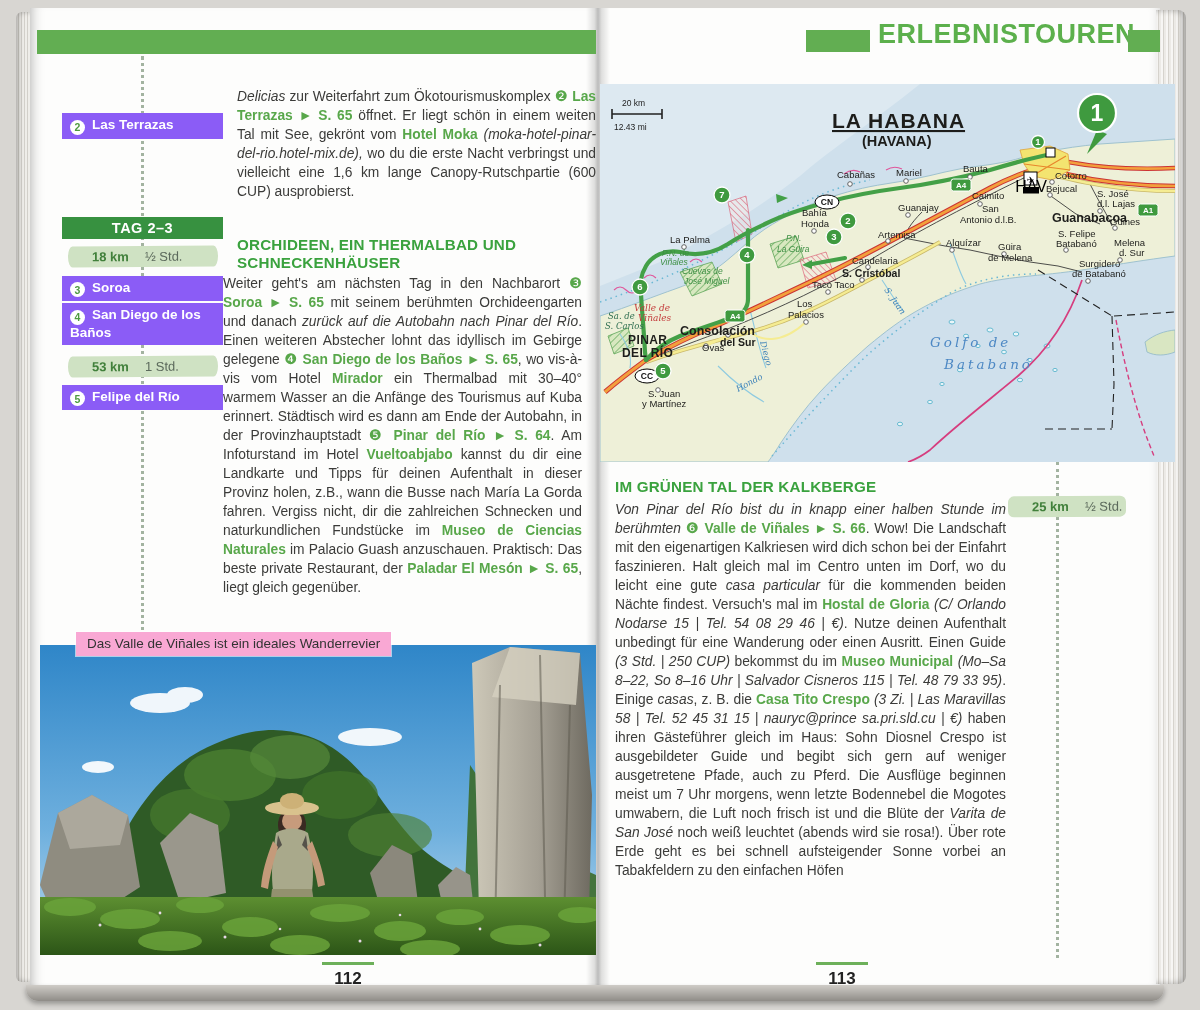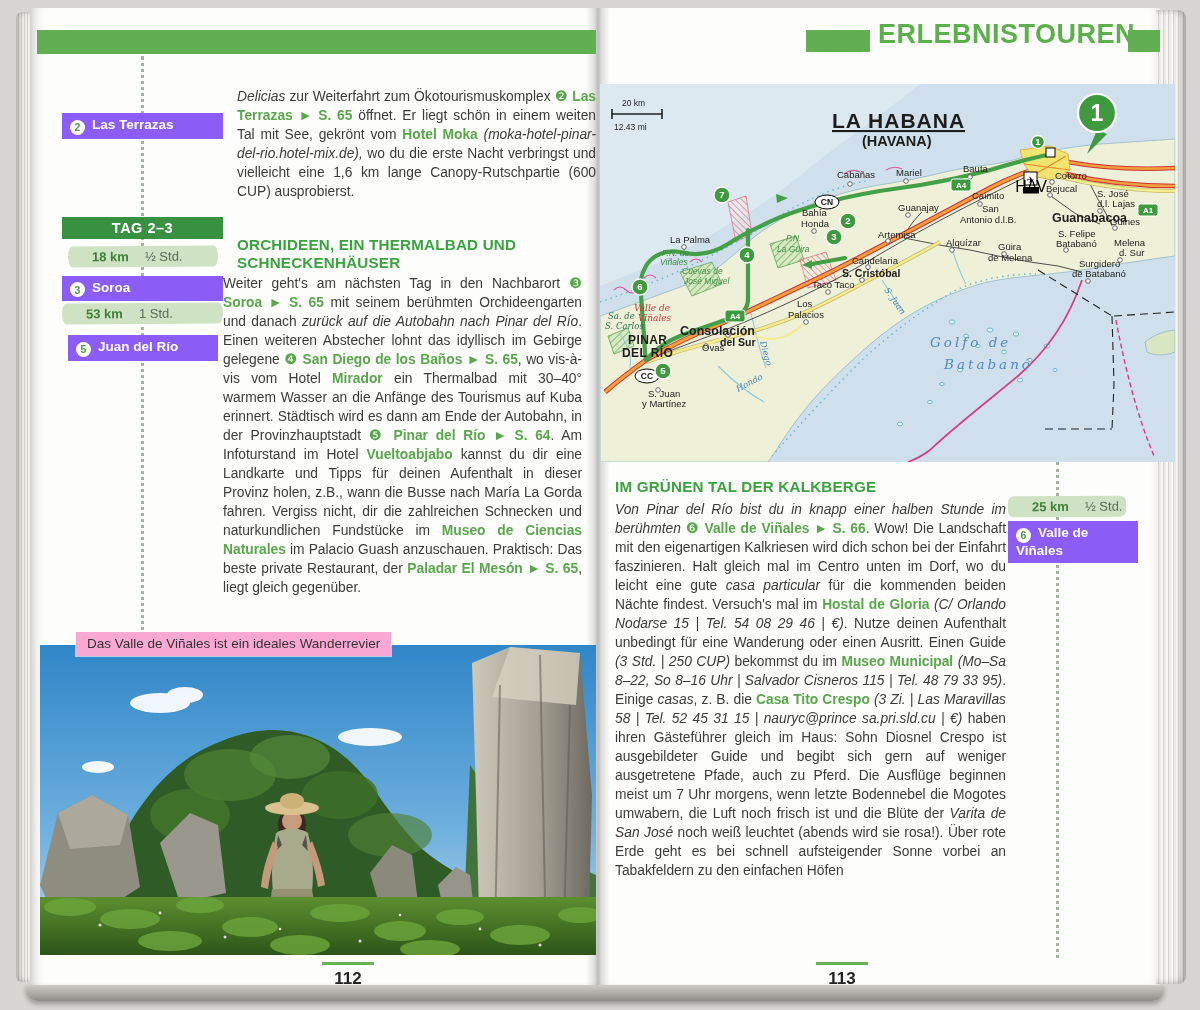--- a/index.html
+++ b/index.html
@@ -89,22 +89,23 @@
 <div class="abs stack-right"></div>
 <div class="abs book-bottom"></div>
 
 <div class="abs topbar-left"></div>
 <div class="abs dotline" id="dot-left"></div>
 <div class="abs" id="left-sidebar">
     <div class="side-item side-stop"><span class="badge">2</span><span>Las Terrazas</span></div>
     <div class="side-item side-day">TAG 2–3</div>
     <div class="side-item side-dist"><span class="km">18 km</span><span class="tm">½ Std.</span></div>
     <div class="side-item side-stop"><span class="badge">3</span><span>Soroa</span></div>
+    <div class="side-item side-stop"><span class="badge">4</span><span>San Diego de los Baños</span></div>
     <div class="side-item side-dist"><span class="km">53 km</span><span class="tm">1 Std.</span></div>
-    <div class="side-item side-stop"><span class="badge">5</span><span>Juan del Río</span></div>
+    <div class="side-item side-stop"><span class="badge">5</span><span>Felipe del Río</span></div>
   </div>
 
 <div class="abs body-col" id="para1"><span class="run-i">Delicias</span><span> zur Weiterfahrt zum Ökotourismuskomplex </span><span class="run-n">❷ </span><span class="run-g">Las Terrazas ► S. 65</span><span> öffnet. Er liegt schön in einem weiten Tal mit See, gekrönt vom </span><span class="run-g">Hotel Moka</span><span class="run-i"> (moka-hotel-pinar-del-rio.hotel-mix.de),</span><span> wo du die erste Nacht verbringst und vielleicht eine 1,6 km lange Canopy-Rutschpartie (600 CUP) ausprobierst.</span></div>
 <div class="abs green-head" id="head1">ORCHIDEEN, EIN THERMALBAD UND SCHNECKENHÄUSER</div>
 <div class="abs body-col" id="para2"><span>Weiter geht's am nächsten Tag in den Nachbarort </span><span class="run-n">❸ </span><span class="run-g">Soroa ► S. 65</span><span> mit seinem berühmten Orchideengarten und danach </span><span class="run-i">zurück auf die Autobahn nach Pinar del Río</span><span>. Einen weiteren Abstecher lohnt das idyllisch im Gebirge gelegene </span><span class="run-n">❹ </span><span class="run-g">San Diego de los Baños ► S. 65</span><span>, wo vis-à-vis vom Hotel </span><span class="run-g">Mirador</span><span> ein Thermalbad mit 30–40° warmem Wasser an die Anfänge des Tourismus auf Kuba erinnert. Städtisch wird es dann am Ende der Autobahn, in der Provinzhauptstadt </span><span class="run-n">❺ </span><span class="run-g">Pinar del Río ► S. 64</span><span>. Am Infoturstand im Hotel </span><span class="run-g">Vueltoabjabo</span><span> kannst du dir eine Landkarte und Tipps für deinen Aufenthalt in dieser Provinz holen, z.B., wann die Busse nach María La Gorda fahren. Vergiss nicht, dir die zahlreichen Schnecken und naturkundlichen Fundstücke im </span><span class="run-g">Museo de Ciencias Naturales</span><span> im Palacio Guash anzuschauen. Praktisch: Das beste private Restaurant, der </span><span class="run-g">Paladar El Mesón ► S. 65</span><span>, liegt gleich gegenüber.</span></div>
 
 <div class="abs" id="photo">
 <svg width="556" height="310" viewBox="0 0 556 310" xmlns="http://www.w3.org/2000/svg">
   <defs>
     <linearGradient id="sky" x1="0" y1="0" x2="0" y2="1">
@@ -440,21 +441,20 @@
     <text id="scale-top" class="scale-txt" x="22" y="22">20 km</text>
     <path d="M12,30 L62,30 M12,25 L12,35 M62,25 L62,35" stroke="#222" stroke-width="1.6" fill="none"></path>
     <text id="scale-bottom" class="scale-txt" x="14" y="46">12.43 mi</text>
   </g>
 </svg>
 </div>
 
 <div class="abs dotline" id="dot-right"></div>
 <div class="abs" id="right-sidebar">
     <div class="side-item side-dist"><span class="km">25 km</span><span class="tm">½ Std.</span></div>
-    <div class="side-item side-stop"><span class="badge">6</span><span>Valle de Viñales</span></div>
   </div>
 
 <div class="abs green-head" id="head2">IM GRÜNEN TAL DER KALKBERGE</div>
 <div class="abs body-col" id="para3"><span class="run-i">Von Pinar del Río bist du in knapp einer halben Stunde im berühmten </span><span class="run-n">❻ </span><span class="run-g">Valle de Viñales ► S. 66</span><span>. Wow! Die Landschaft mit den eigenartigen Kalkriesen wird dich schon bei der Einfahrt faszinieren. Halt gleich mal im Centro unten im Dorf, wo du leicht eine gute </span><span class="run-i">casa particular</span><span> für die kommenden beiden Nächte findest. Versuch's mal im </span><span class="run-g">Hostal de Gloria</span><span class="run-i"> (C/ Orlando Nodarse 15 | Tel. 54 08 29 46 | €)</span><span>. Nutze deinen Aufenthalt unbedingt für eine Wanderung oder einen Ausritt. Einen Guide </span><span class="run-i">(3 Std. | 250 CUP)</span><span> bekommst du im </span><span class="run-g">Museo Municipal</span><span class="run-i"> (Mo–Sa 8–22, So 8–16 Uhr | Salvador Cisneros 115 | Tel. 48 79 33 95)</span><span>. Einige </span><span class="run-i">casas</span><span>, z. B. die </span><span class="run-g">Casa Tito Crespo</span><span class="run-i"> (3 Zi. | Las Maravillas 58 | Tel. 52 45 31 15 | nauryc@prince sa.pri.sld.cu | €)</span><span> haben ihren Gästeführer gleich im Haus: Sohn Diosnel Crespo ist ausgebildeter Guide und begibt sich gern auf weniger ausgetretene Pfade, auch zu Pferd. Die Ausflüge beginnen meist um 7 Uhr morgens, wenn letzte Bodennebel die Mogotes umwabern, die Luft noch frisch ist und die Blüte der </span><span class="run-i">Varita de San José</span><span> noch weiß leuchtet (abends wird sie rosa!). Über rote Erde geht es bei schnell aufsteigender Sonne vorbei an Tabakfeldern zu den einfachen Höfen</span></div>
 
 <div class="abs pagenum" id="pn-right">
   <div class="rule"></div>
   <div class="num">113</div>
 </div>
 

